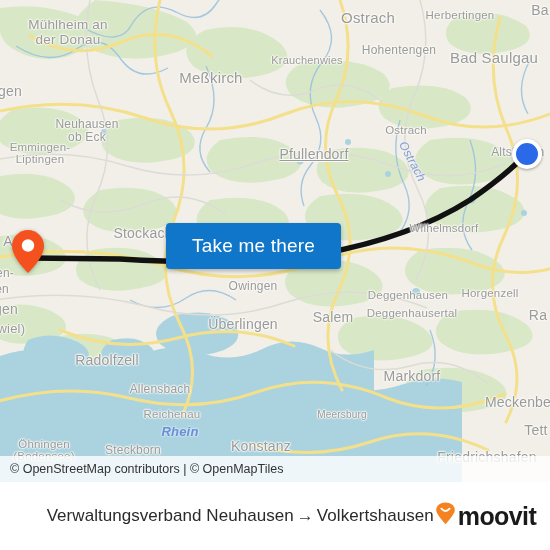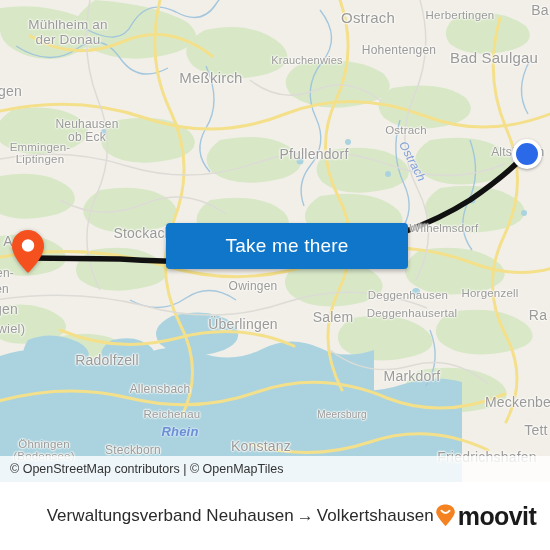--- a/index.html
+++ b/index.html
@@ -66,21 +66,21 @@
     border-radius: 50%;
     background: #2a6ae8;
     border: 4px solid #ffffff;
     box-shadow: 0 1px 3px rgba(0,0,0,0.35);
   }
 
   
   #cta {
     position: absolute;
     left: 166px; top: 223px;
-    width: 242px; height: 46px;
+    width: 175px; height: 46px;
     background: #0f76c9;
     border: none;
     border-radius: 4px;
     color: #ffffff;
     font-family: "Liberation Sans", sans-serif;
     font-size: 19px;
     letter-spacing: 0.2px;
     cursor: pointer;
     box-shadow: 0 2px 4px rgba(0,0,0,0.28);
     display: flex; align-items: center; justify-content: center;
@@ -110,21 +110,21 @@
     padding: 0 16px 0 18px;
   }
   #route-title {
     flex: 1;
     font-size: 17px;
     color: #2b2b2b;
     white-space: pre;
     letter-spacing: 0.05px;
   }
   #route-title .arrow { color: #3a3a3a; padding: 0 3px; }
-  #moovit-logo { display: flex; align-items: flex-end; gap: 1px; }
+  #moovit-logo { display: flex; align-items: flex-start; gap: 1px; }
   #moovit-wordmark {
     font-size: 25px;
     font-weight: bold;
     color: #1a1a1a;
     letter-spacing: -0.6px;
   }
 </style>
 </head>
 <body>
 
@@ -235,21 +235,21 @@
         <div class="lbl c" style="left: 307px; top: 55px; font-size: 11px;">Krauchenwies</div>
         <div class="lbl c" style="left: 399px; top: 44px; font-size: 12px;">Hohentengen</div>
         <div class="lbl c" style="left: 494px; top: 50px; font-size: 15px;">Bad Saulgau</div>
         <div class="lbl c" style="left: 211px; top: 70px; font-size: 15px;">Meßkirch</div>
         <div class="lbl c" style="left: 87px; top: 99px; font-size: 12px; margin-top: 19px;">Neuhausen
 ob Eck</div>
         <div class="lbl c" style="left: 10px; top: 84px; font-size: 14px;">gen</div>
         <div class="lbl c" style="left: 406px; top: 124px; font-size: 11.5px;">Ostrach</div>
         <div class="lbl c" style="left: 40px; top: 141px; font-size: 11.5px;">Emmingen-
 Liptingen</div>
-        <div class="lbl c" style="left: 314px; top: 147px; font-size: 14px;">Pfullendorf</div>
+        <div class="lbl c" style="left: 314px; top: 147px; font-size: 14px; text-decoration: underline;">Pfullendorf</div>
         <div class="lbl c" style="left: 505px; top: 146px; font-size: 12px;">Altsh</div>
         <div class="lbl c" style="left: 541px; top: 146px; font-size: 12px;">n</div>
         <div class="lbl c" style="left: 143px; top: 226px; font-size: 14px;">Stockach</div>
         <div class="lbl c" style="left: 8px; top: 234px; font-size: 14px;">A</div>
         <div class="lbl c" style="left: 444px; top: 222px; font-size: 11.5px;">Wilhelmsdorf</div>
         <div class="lbl c" style="left: 2px; top: 267px; font-size: 12px;">sen-</div>
         <div class="lbl c" style="left: 2px; top: 283px; font-size: 12px;">en</div>
         <div class="lbl c" style="left: 253px; top: 280px; font-size: 12px;">Owingen</div>
         <div class="lbl c" style="left: 408px; top: 289px; font-size: 11.5px;">Deggenhausen</div>
         <div class="lbl c" style="left: 490px; top: 287px; font-size: 11.5px;">Horgenzell</div>

